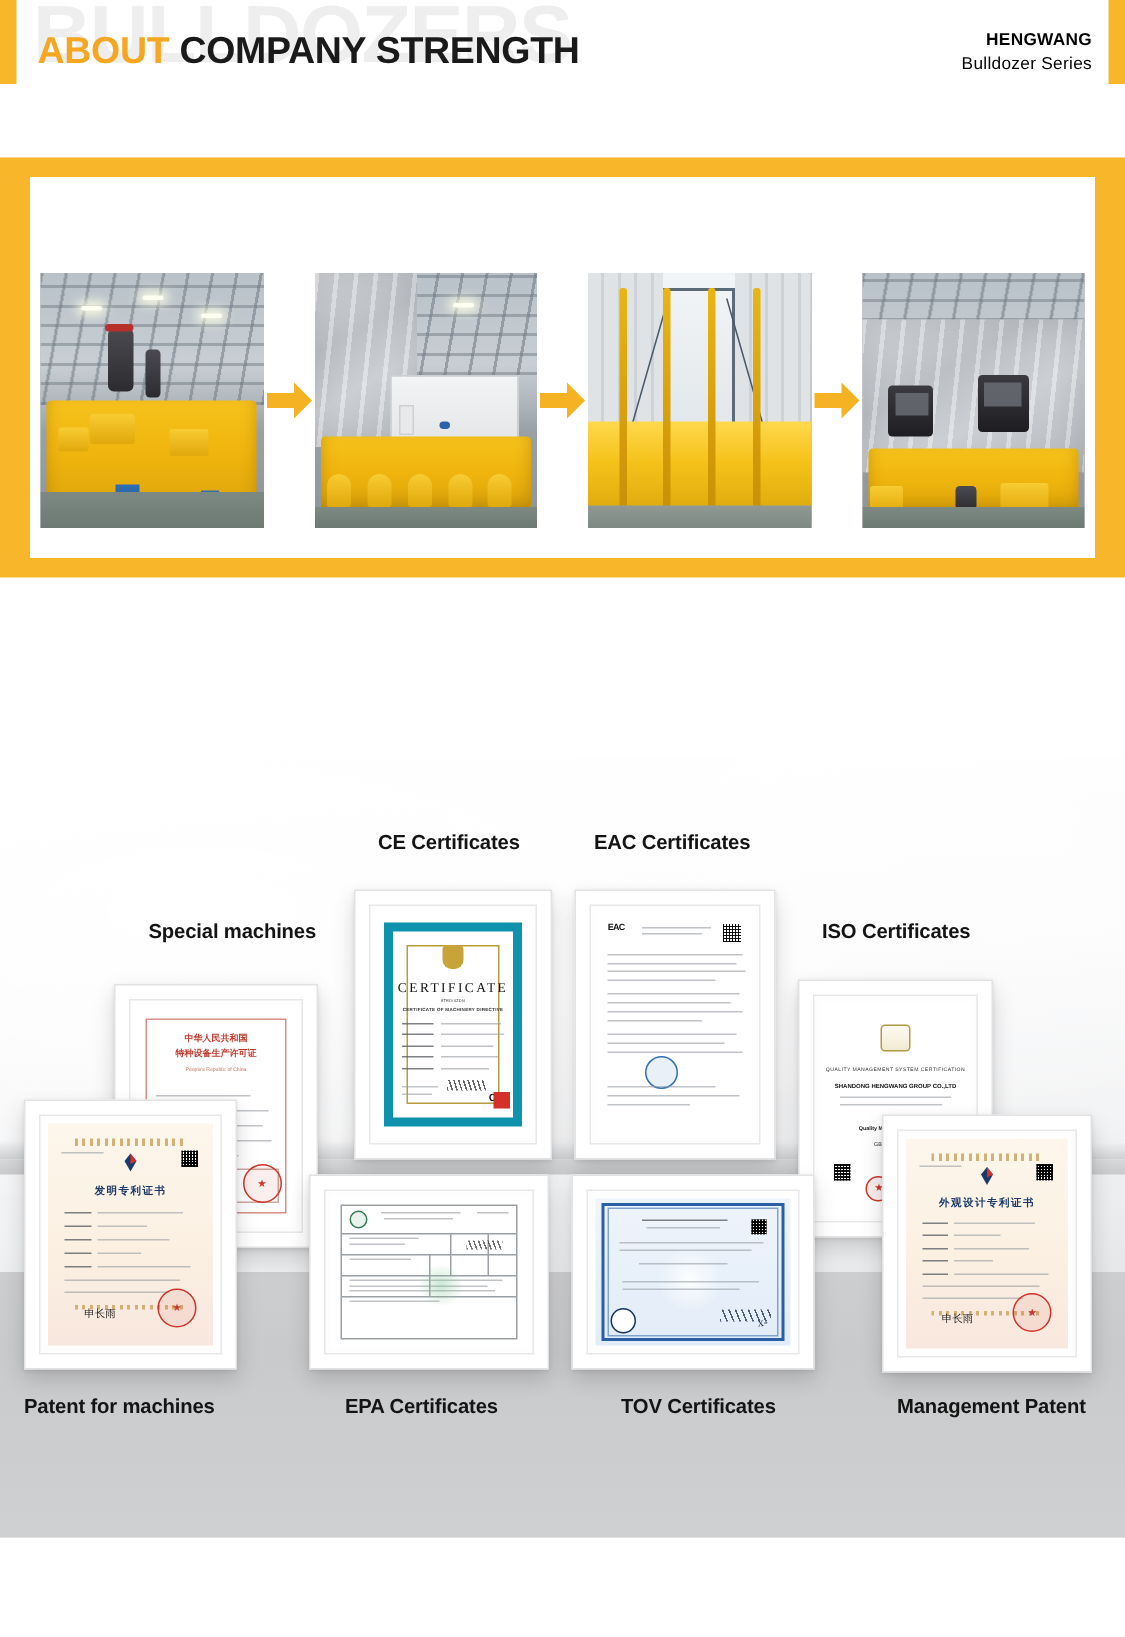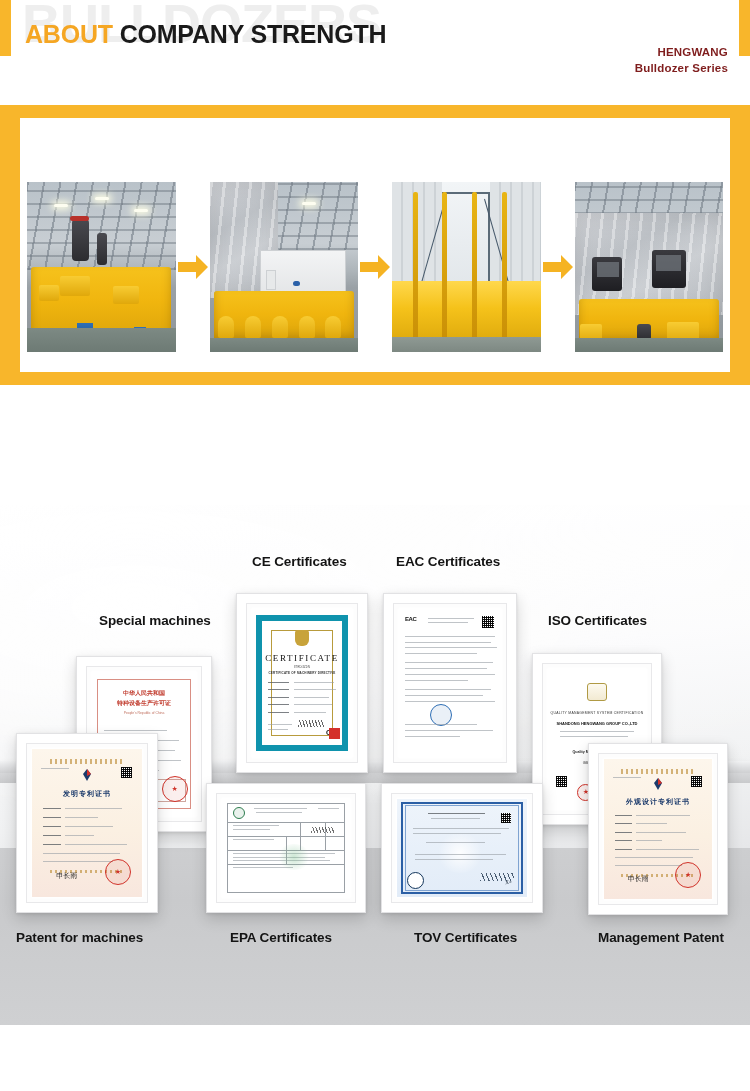--- a/index.html
+++ b/index.html
@@ -33,24 +33,24 @@
   }
   .header-title {
     position: absolute; left: 25px; top: 21px;
     font-size: 25px; font-weight: 700; line-height: 1.1;
     white-space: nowrap; letter-spacing: -0.2px;
   }
   .header-title .about { color: #F5A623; }
   .header-title .rest { color: #1a1a1a; }
   .brand {
     position: absolute; right: 22px; top: 20px;
-    text-align: right; color: #7f1d1d; line-height: 1.35; margin-top: 25px;
+    text-align: right; color: #000000; line-height: 1.35;
   }
   .brand-line1 { font-size: 11.5px; font-weight: 700; letter-spacing: .2px; }
-  .brand-line2 { font-size: 11.5px; font-weight: 700; letter-spacing: .2px; }
+  .brand-line2 { font-size: 11.5px; font-weight: 400; letter-spacing: .2px; }
 
   
   .prod-panel {
     position: absolute; left: 0; top: 105px; width: 750px; height: 280px;
     background: #F8B62B;
     padding: 13px 20px 13px 20px;
   }
   .prod-inner {
     position: relative; width: 100%; height: 100%;
     background: #ffffff;

